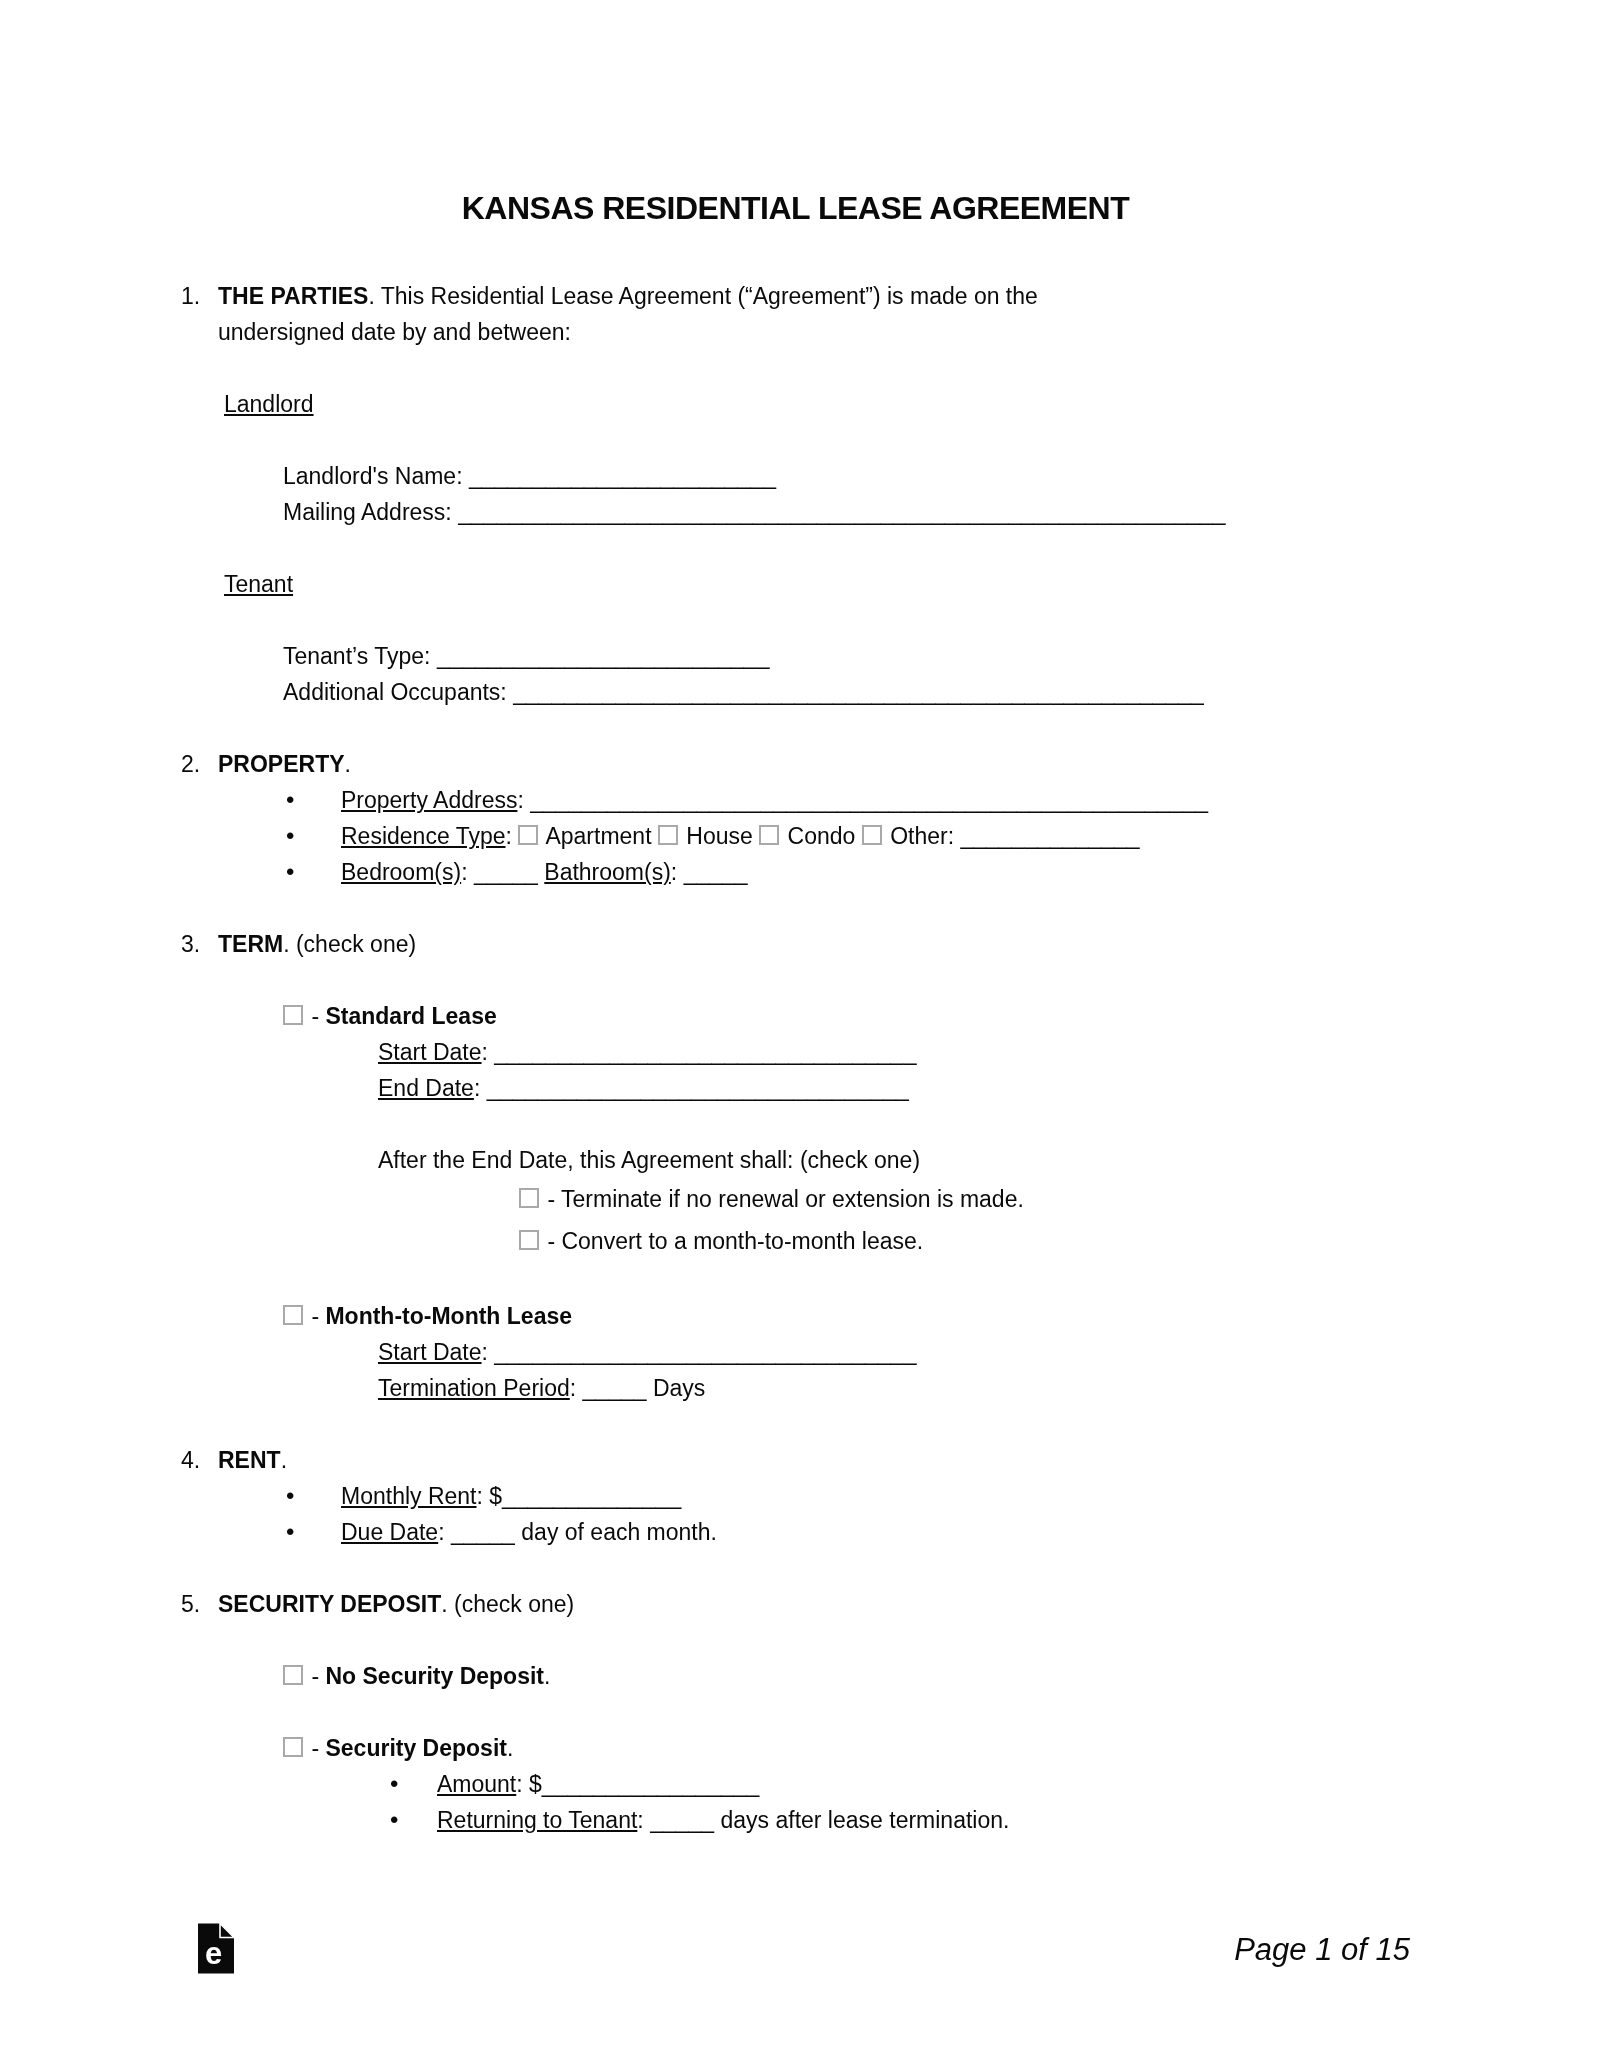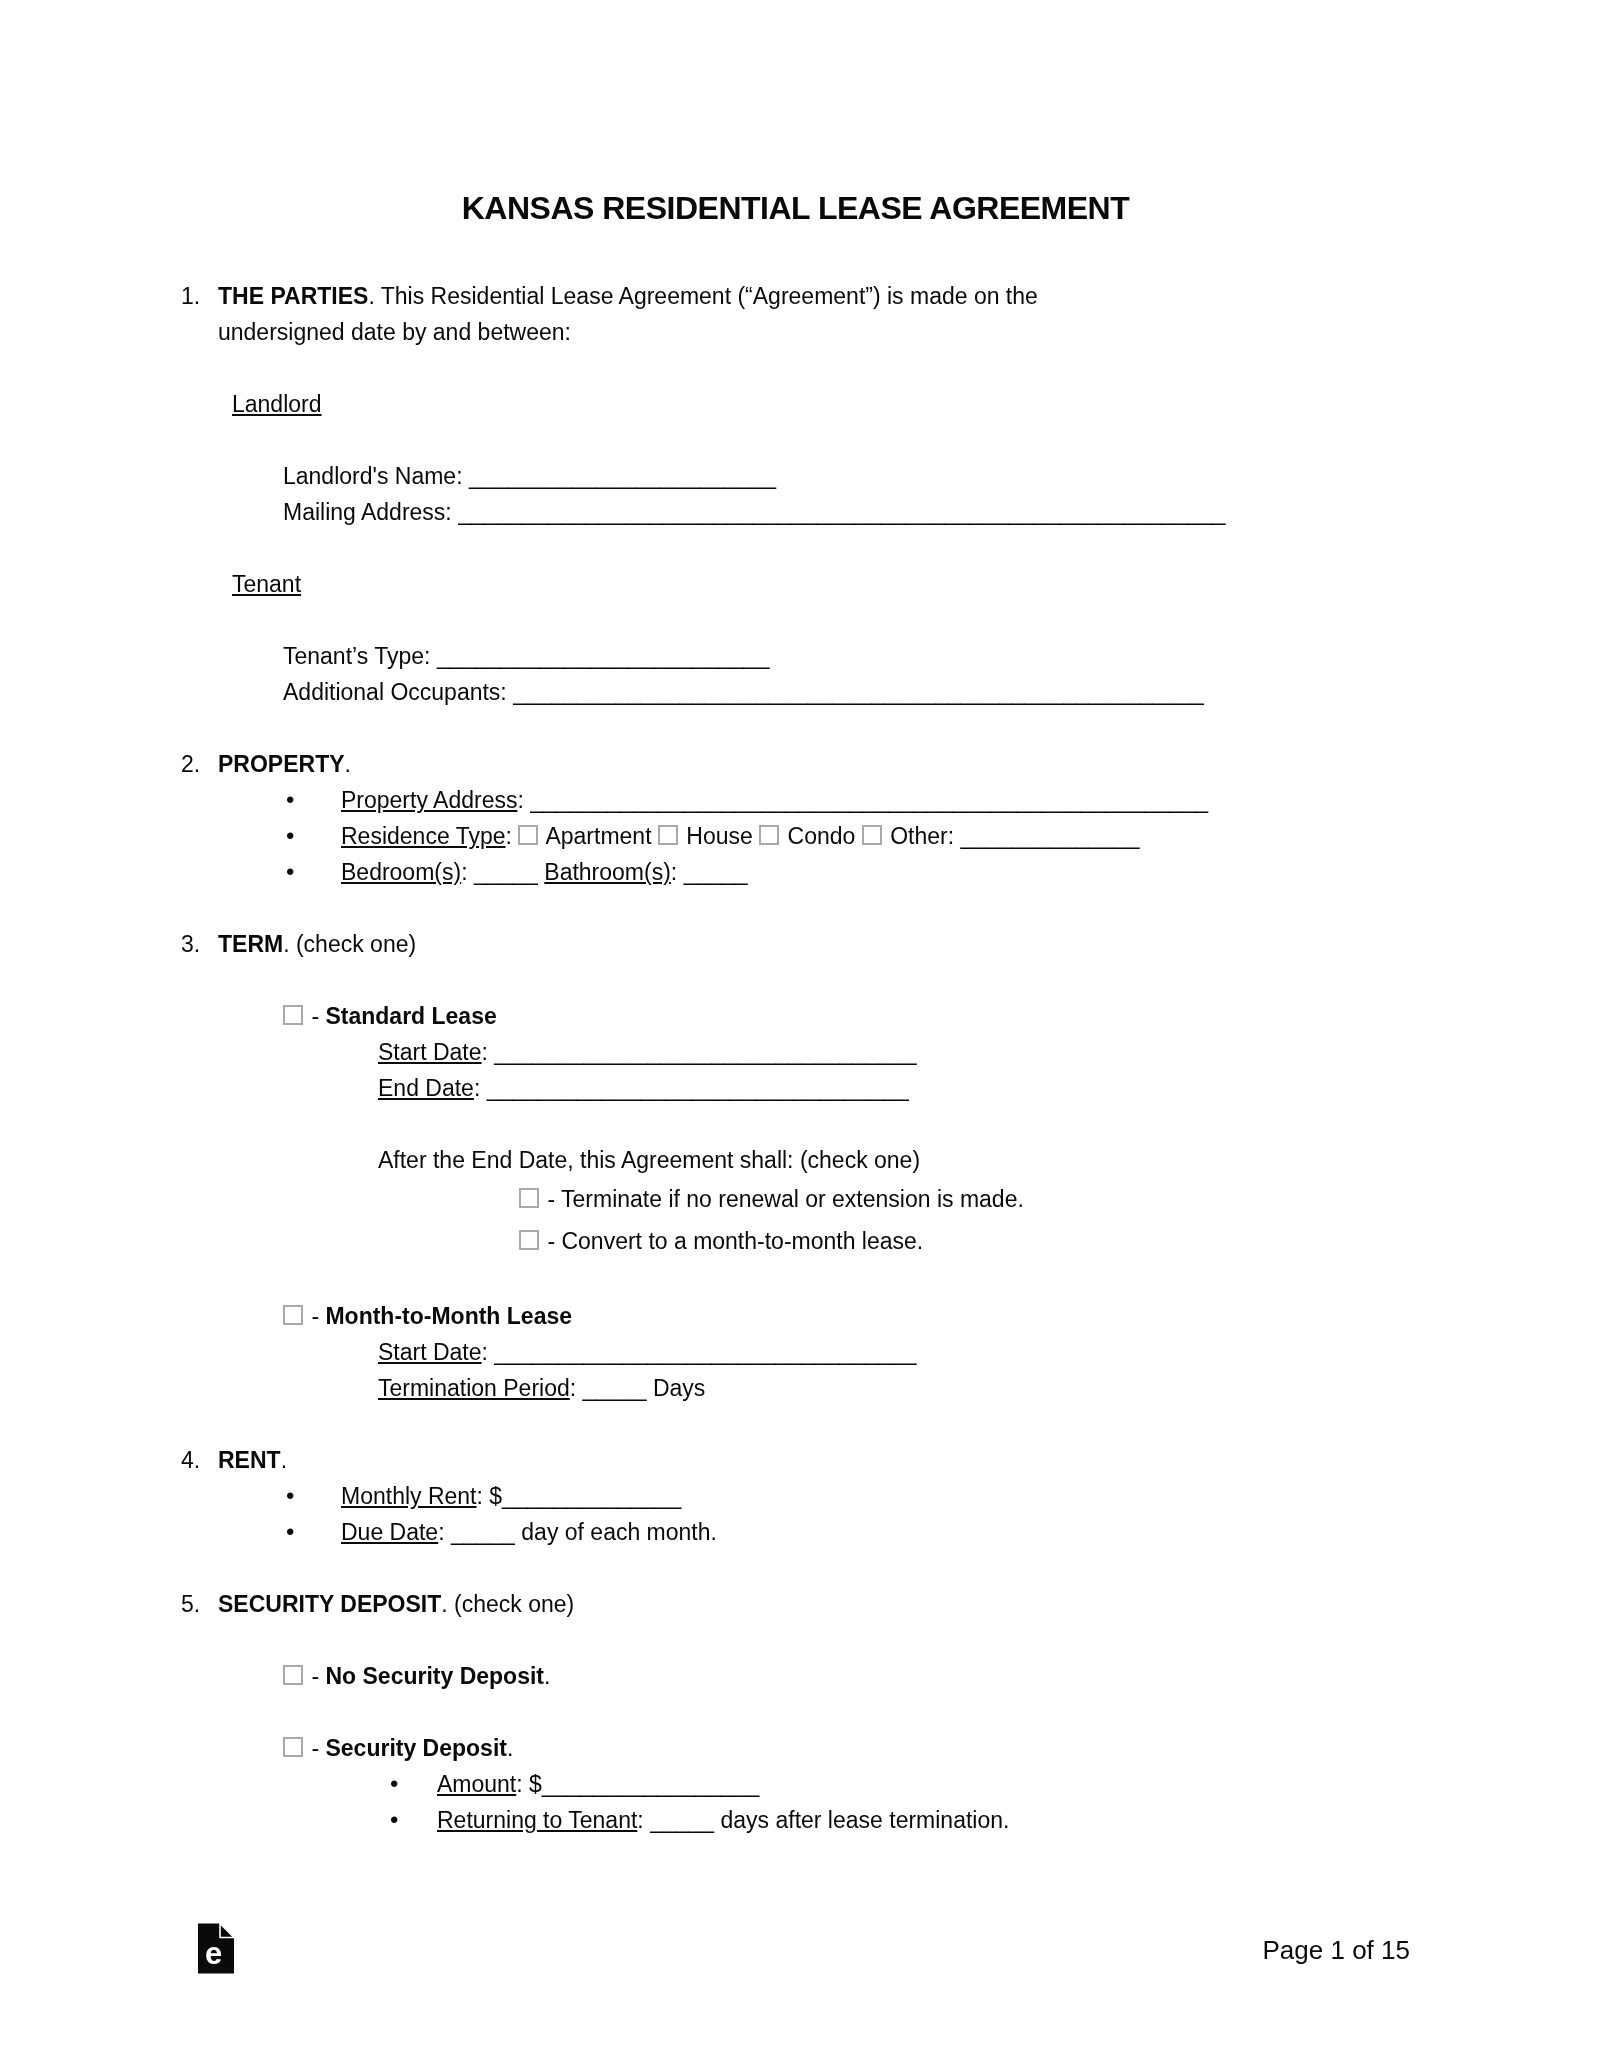--- a/index.html
+++ b/index.html
@@ -28,21 +28,21 @@
   .stext { flex: 1; }
   .w-parties { max-width: 910px; }
 
   .scontent { margin-left: 37px; }
 
   .b { font-weight: bold; }
   .u { text-decoration: underline; }
 
   .mt { margin-top: 36px; }
 
-  .ind-a { margin-left: 14px; }   
+  .ind-a { margin-left: 6px; }   
   .ind-b { margin-left: 65px; }   
   .ind-c { margin-left: 160px; }  
   .ind-d { margin-left: 258px; padding-left: 43px; }  
 
   .bullets { margin-left: 68px; }
   .bullets-sec { margin-left: 172px; }
   .bullet-row { display: flex; }
   .bullets .dot { flex: 0 0 48px; }
   .bullets-sec .dot { flex: 0 0 40px; }
   .dot { font-size: 24px; }
@@ -54,21 +54,21 @@
     border: 2px solid #a9a9a9;
     background: #ffffff;
     vertical-align: -1px;
     margin-right: 2px;
   }
   .opt { line-height: 42px; }
 
   .blank { letter-spacing: 0; white-space: nowrap; }
 
   .footer-logo { position: absolute; left: 198px; top: 1923px; }
-  .page-num { position: absolute; right: 190px; top: 1936px; font-size: 26px; line-height: 28px; }
+  .page-num { position: absolute; right: 190px; top: 1936px; font-size: 31px; line-height: 28px; font-style: italic; }
 </style>
 </head>
 <body>
 
 <div class="page">
 
   <div class="title">KANSAS RESIDENTIAL LEASE AGREEMENT</div>
 
   <section class="sect first">
     <div class="shead">

